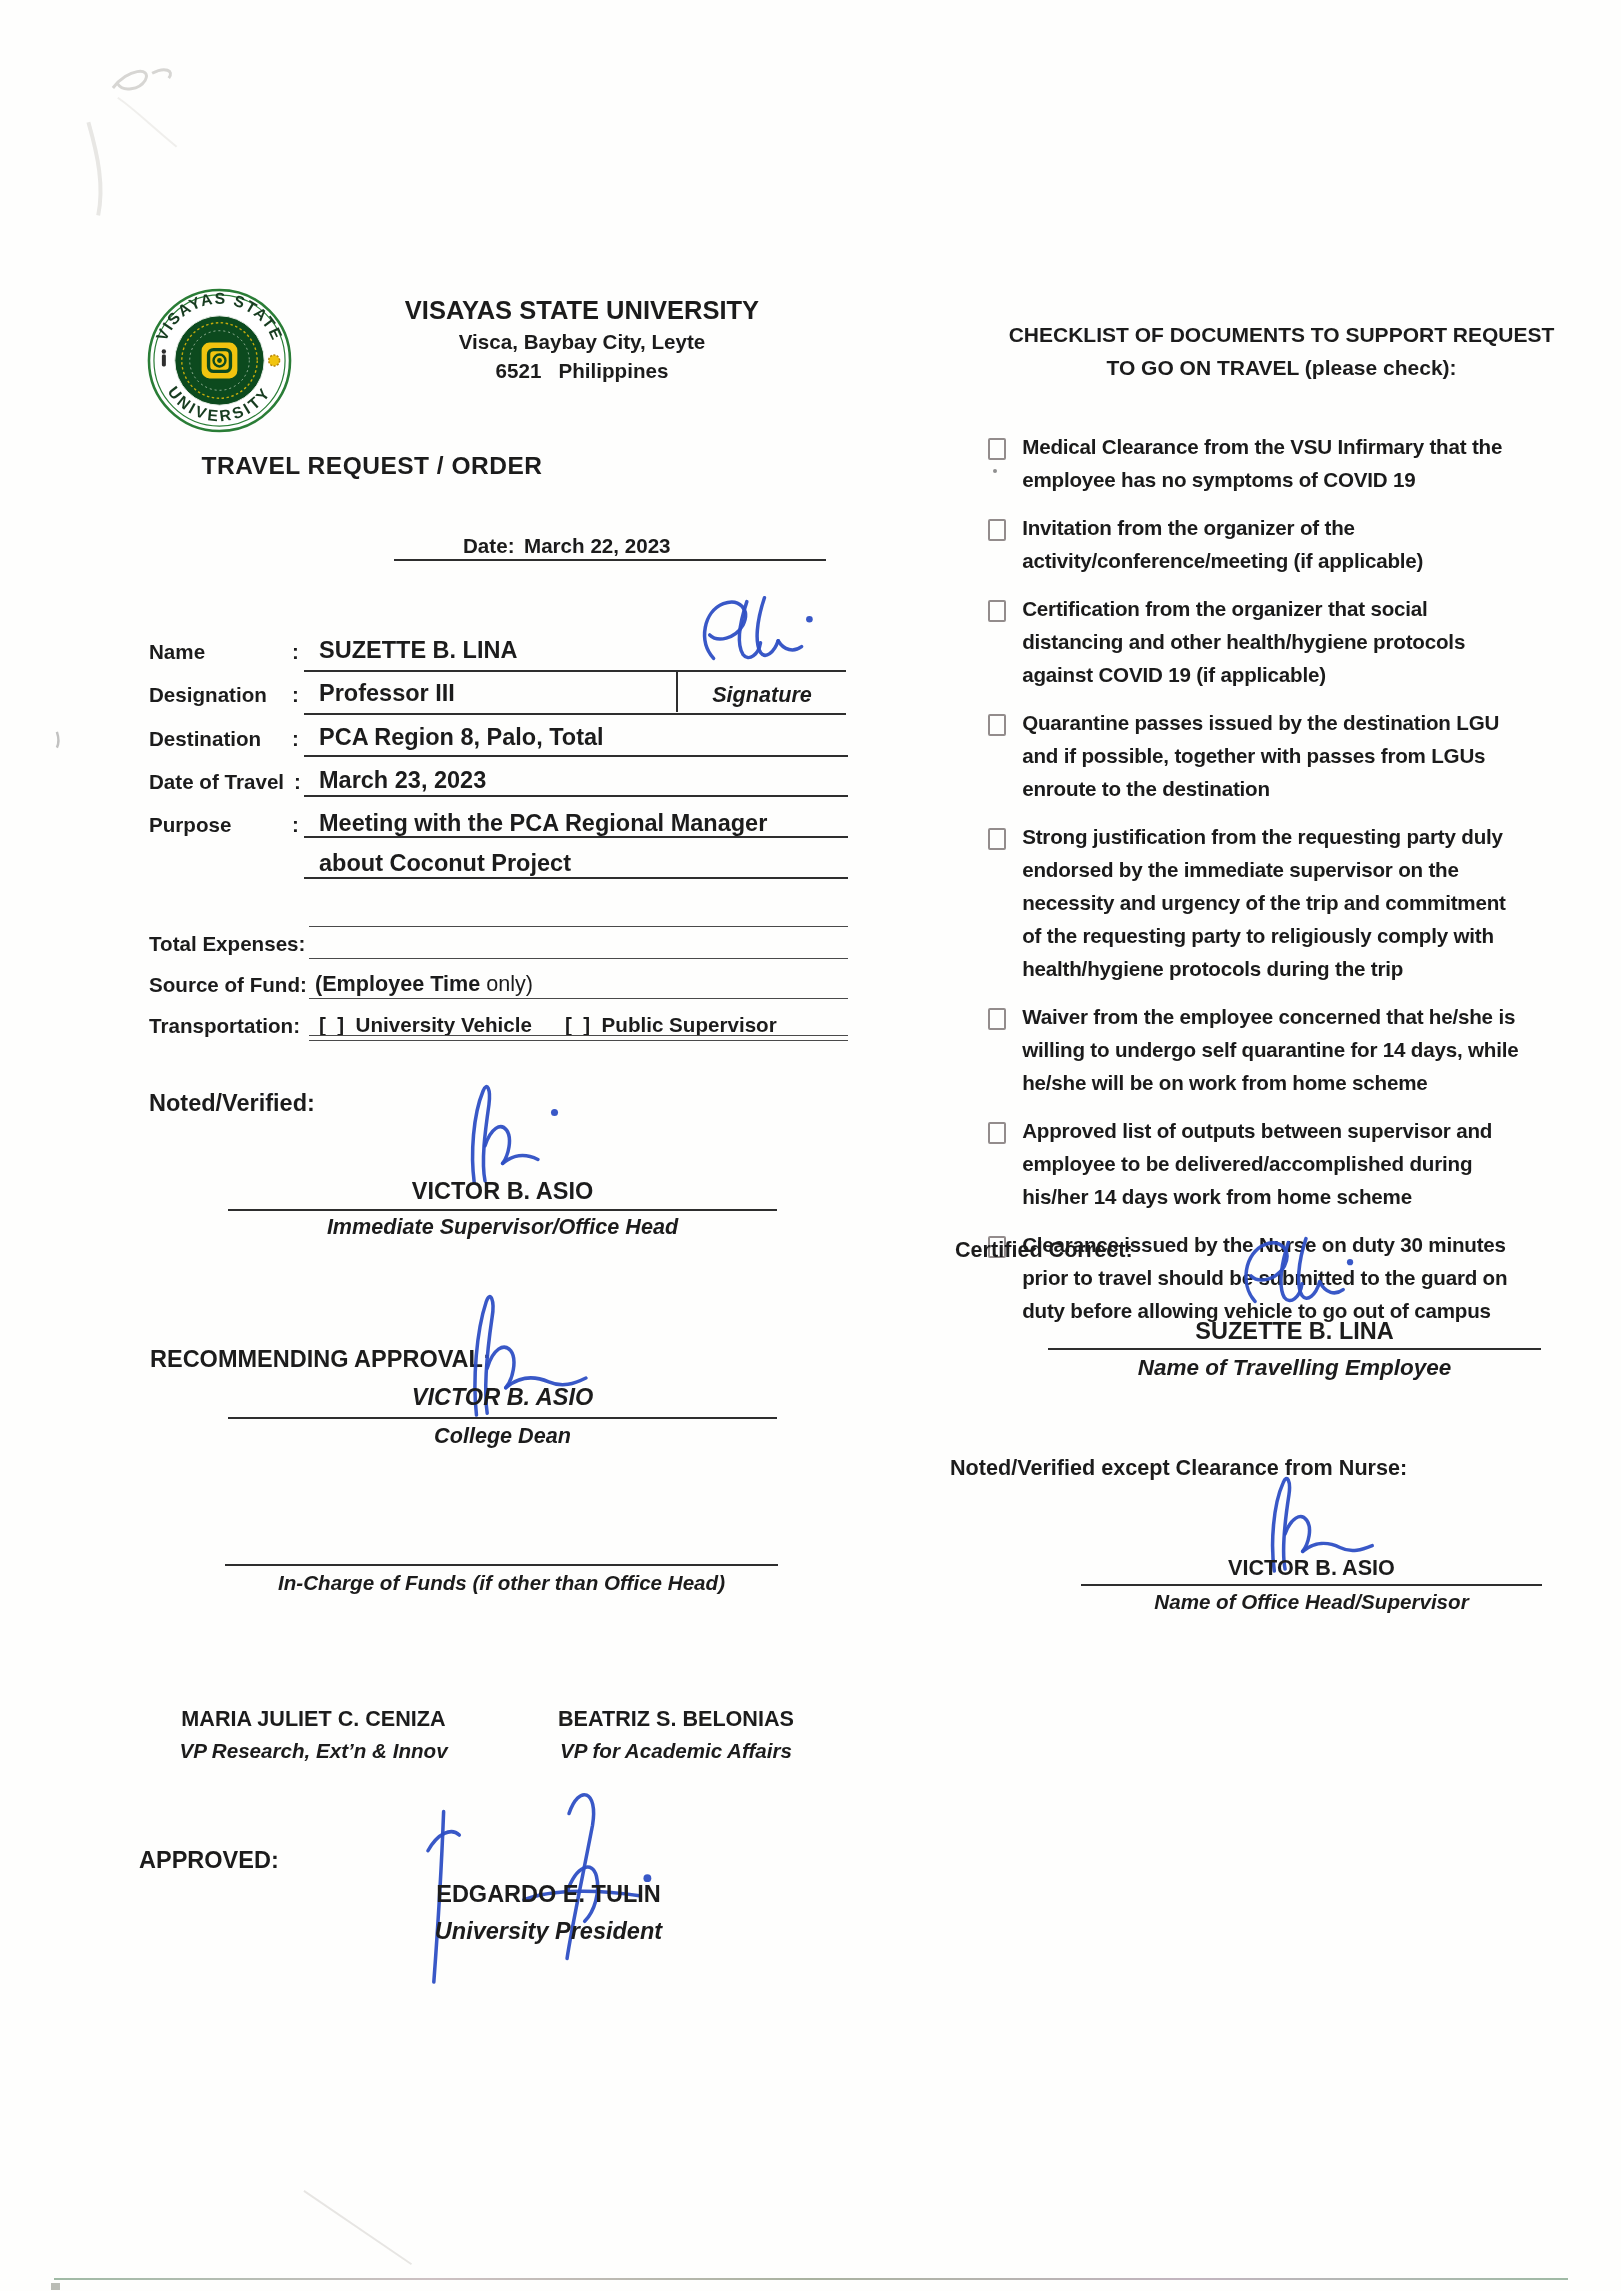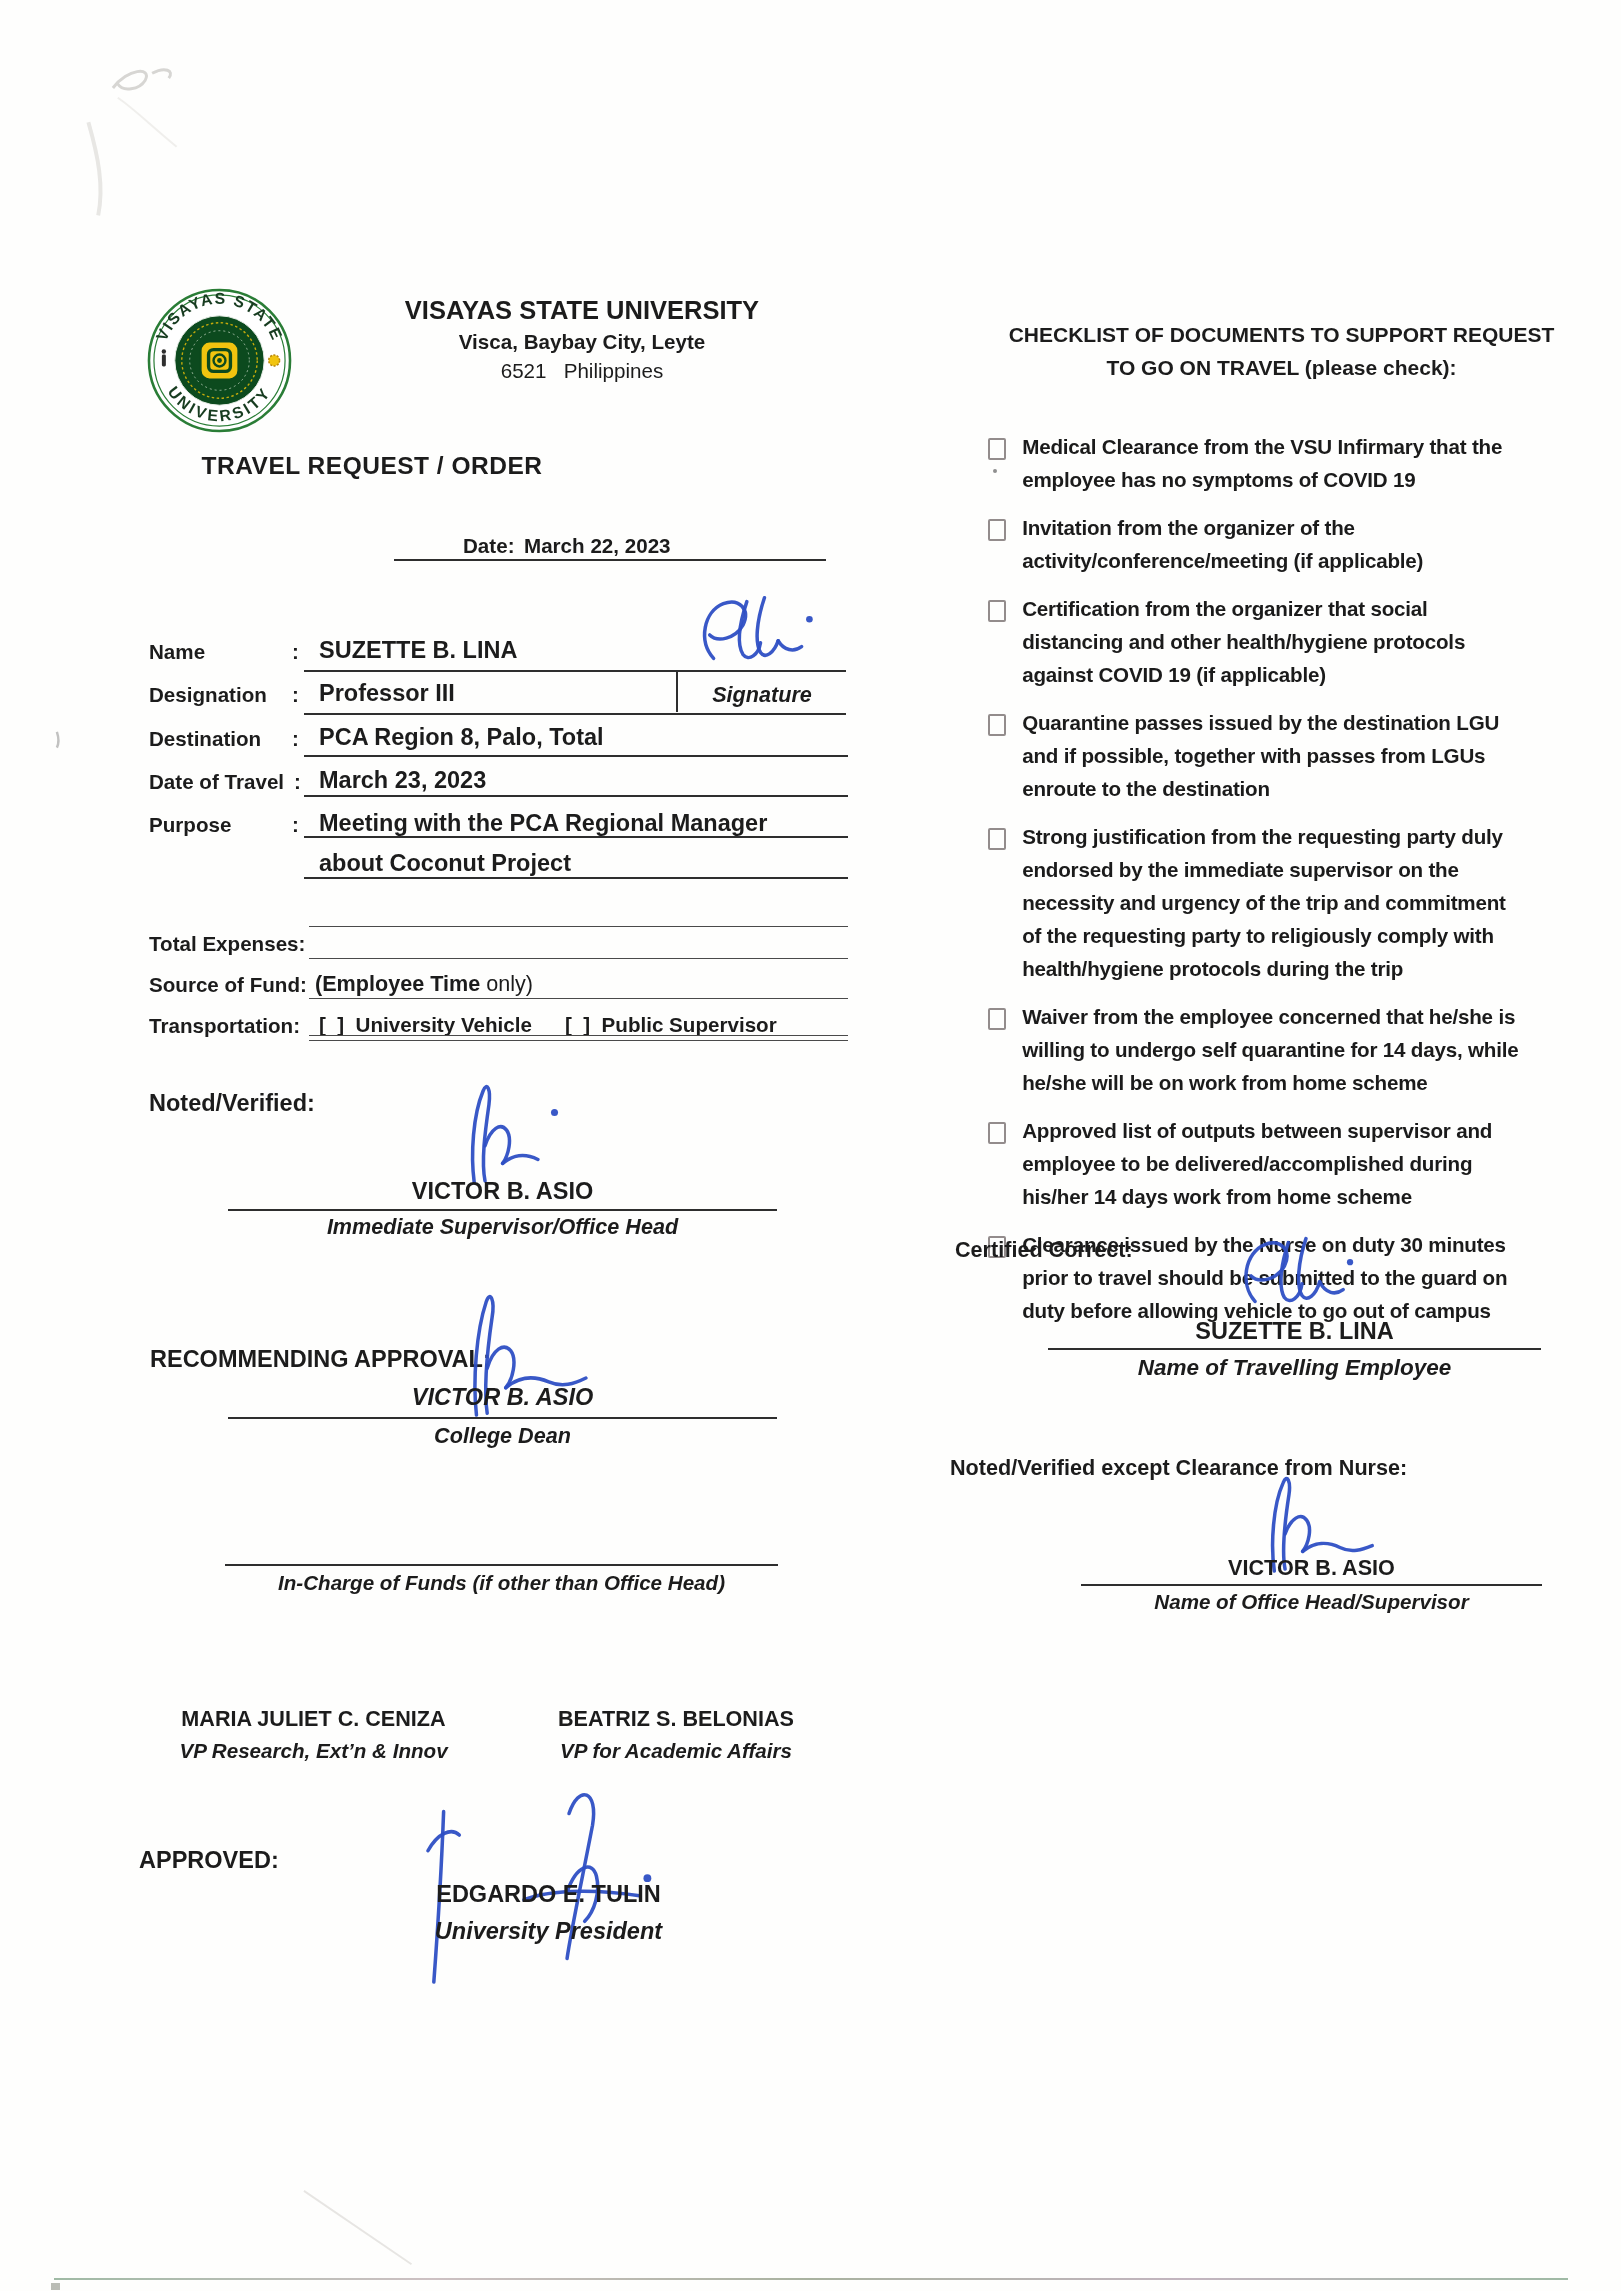--- a/index.html
+++ b/index.html
@@ -59,21 +59,21 @@
     <text font-family="Liberation Sans, sans-serif" font-size="16" font-weight="bold" fill="#173c20" letter-spacing="1.5">
       <textPath href="#arcTop" startOffset="50%" text-anchor="middle">VISAYAS STATE</textPath>
     </text>
     <text font-family="Liberation Sans, sans-serif" font-size="16" font-weight="bold" fill="#173c20" letter-spacing="3">
       <textPath href="#arcBot" startOffset="50%" text-anchor="middle">UNIVERSITY</textPath>
     </text>
   </svg>
 
   <div class="t s26 ctr" style="left:396px;top:296px;width:372px">VISAYAS STATE UNIVERSITY</div>
   <div class="t s21 ctr" style="left:396px;top:330px;width:372px;font-weight:600">Visca, Baybay City, Leyte</div>
-  <div class="t s21 ctr pre" style="left:396px;top:359px;width:372px;font-weight:400;white-space:pre">6521   Philippines</div>
+  <div class="t s21 ctr pre" style="left:396px;top:359px;width:372px;font-weight:700;white-space:pre">6521   Philippines</div>
 
   <div class="t s25 ctr" style="left:176px;top:452px;width:392px;letter-spacing:0.5px">TRAVEL REQUEST / ORDER</div>
 
   <span class="t s21" style="left:463px;top:534px">Date:</span>
   <span class="t s21" style="left:524px;top:534px">March 22, 2023</span>
   <div class="rule" style="left:394px;top:559px;width:432px"></div>
 
   <span class="t s21" style="left:149px;top:640px">Name</span>
   <span class="t s21" style="left:292px;top:640px">:</span>
   <span class="t s24" style="left:319px;top:637px">SUZETTE B. LINA</span>

